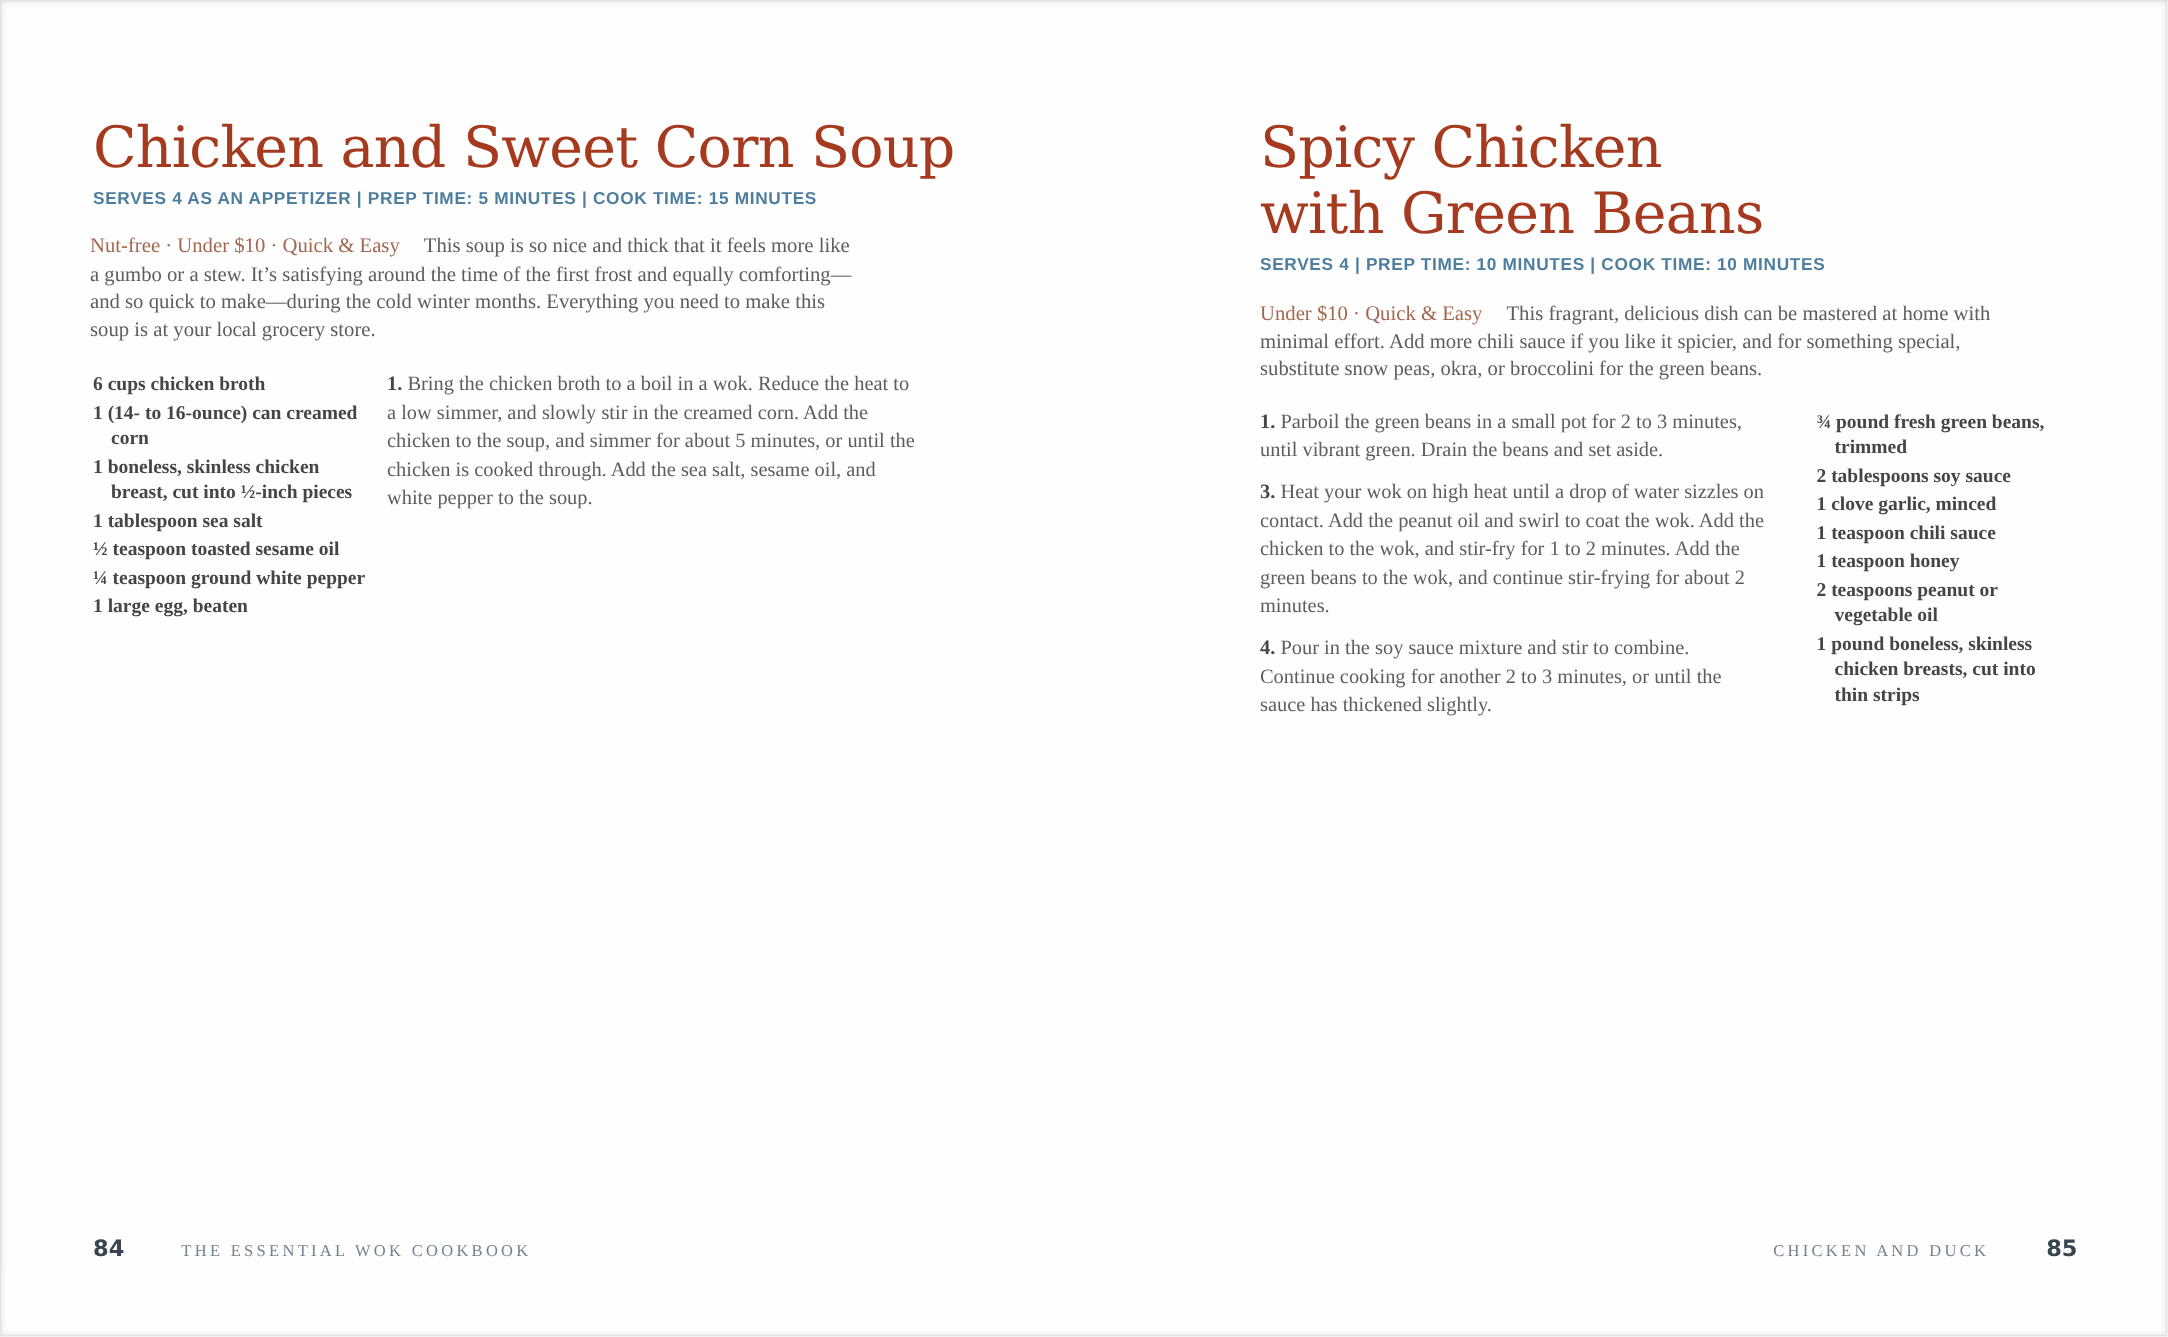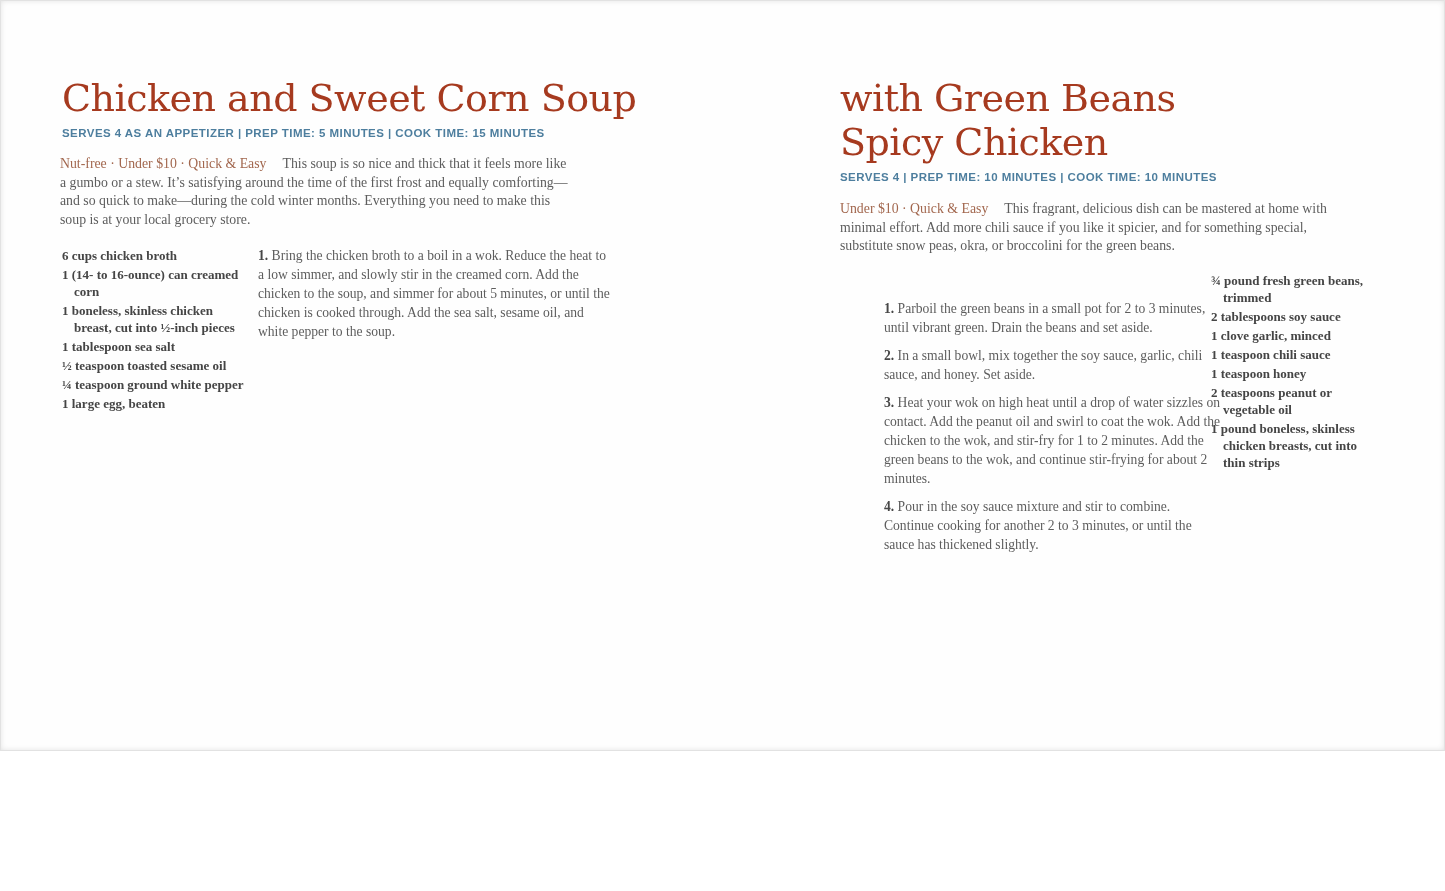--- a/index.html
+++ b/index.html
@@ -2,21 +2,21 @@
 <html><head>
 <meta charset="utf-8">
 <style>
   * { margin: 0; padding: 0; box-sizing: border-box; }
   html, body { width: 1445px; height: 891px; background: #ffffff; }
   body { font-family: "Liberation Serif", serif; }
 
   .sheet {
     position: relative;
     width: 1445px;
-    height: 751px;
+    height: 891px;
     background: #fefefe;
     box-shadow: inset 0 0 0 1px #e2e2e2, inset 0 0 6px rgba(0,0,0,0.14);
     overflow: hidden;
   }
 
   .abs { position: absolute; }
 
   
   .recipe-title {
     font-family: "DejaVu Serif", serif;
@@ -119,33 +119,31 @@
 
     <div class="abs footer-row" style="left:62px; top:823px;">
       <span class="page-number">84</span>
       <span class="footer-label" style="margin-left:38px;">THE ESSENTIAL WOK COOKBOOK</span>
     </div>
   </div>
 
   <div>
 
     <h1 class="abs recipe-title" style="left:840px; top:76px;">
+        <span style="display:block;">Spicy Chicken</span>
         <span style="display:block;">with Green Beans</span>
-        <span style="display:block;">Spicy Chicken</span>
       </h1>
 
     <div class="abs recipe-meta" style="left:840px; top:171px;">SERVES 4  |  PREP TIME: 10 MINUTES  |  COOK TIME: 10 MINUTES</div>
 
     <p class="abs recipe-intro" style="left:840px; top:200px; width:516px;"><span class="diet-tags">Under $10  ·  Quick &amp; Easy</span><span>This fragrant, delicious dish can be mastered at home with minimal effort. Add more chili sauce if you like it spicier, and for something special, substitute snow peas, okra, or broccolini for the green beans.</span></p>
 
-    <div class="abs" style="left:884px; top:271px; width:338px;margin-top:28px;">
+    <div class="abs" style="left:840px; top:271px; width:338px;">
       <p class="step"><span class="step-number">1.</span>
         <span>Parboil the green beans in a small pot for 2 to 3 minutes, until vibrant green. Drain the beans and set aside.</span></p>
-      <p class="step"><span class="step-number">2.</span>
-        <span>In a small bowl, mix together the soy sauce, garlic, chili sauce, and honey. Set aside.</span></p>
       <p class="step"><span class="step-number">3.</span>
         <span>Heat your wok on high heat until a drop of water sizzles on contact. Add the peanut oil and swirl to coat the wok. Add the chicken to the wok, and stir-fry for 1 to 2 minutes. Add the green beans to the wok, and continue stir-frying for about 2 minutes.</span></p>
       <p class="step"><span class="step-number">4.</span>
         <span>Pour in the soy sauce mixture and stir to combine. Continue cooking for another 2 to 3 minutes, or until the sauce has thickened slightly.</span></p>
     </div>
 
     <ul class="abs ingredients-list" style="left:1211px; top:272px; width:158px;">
       <li>¾ pound fresh green beans, trimmed</li>
       <li>2 tablespoons soy sauce</li>
       <li>1 clove garlic, minced</li>

